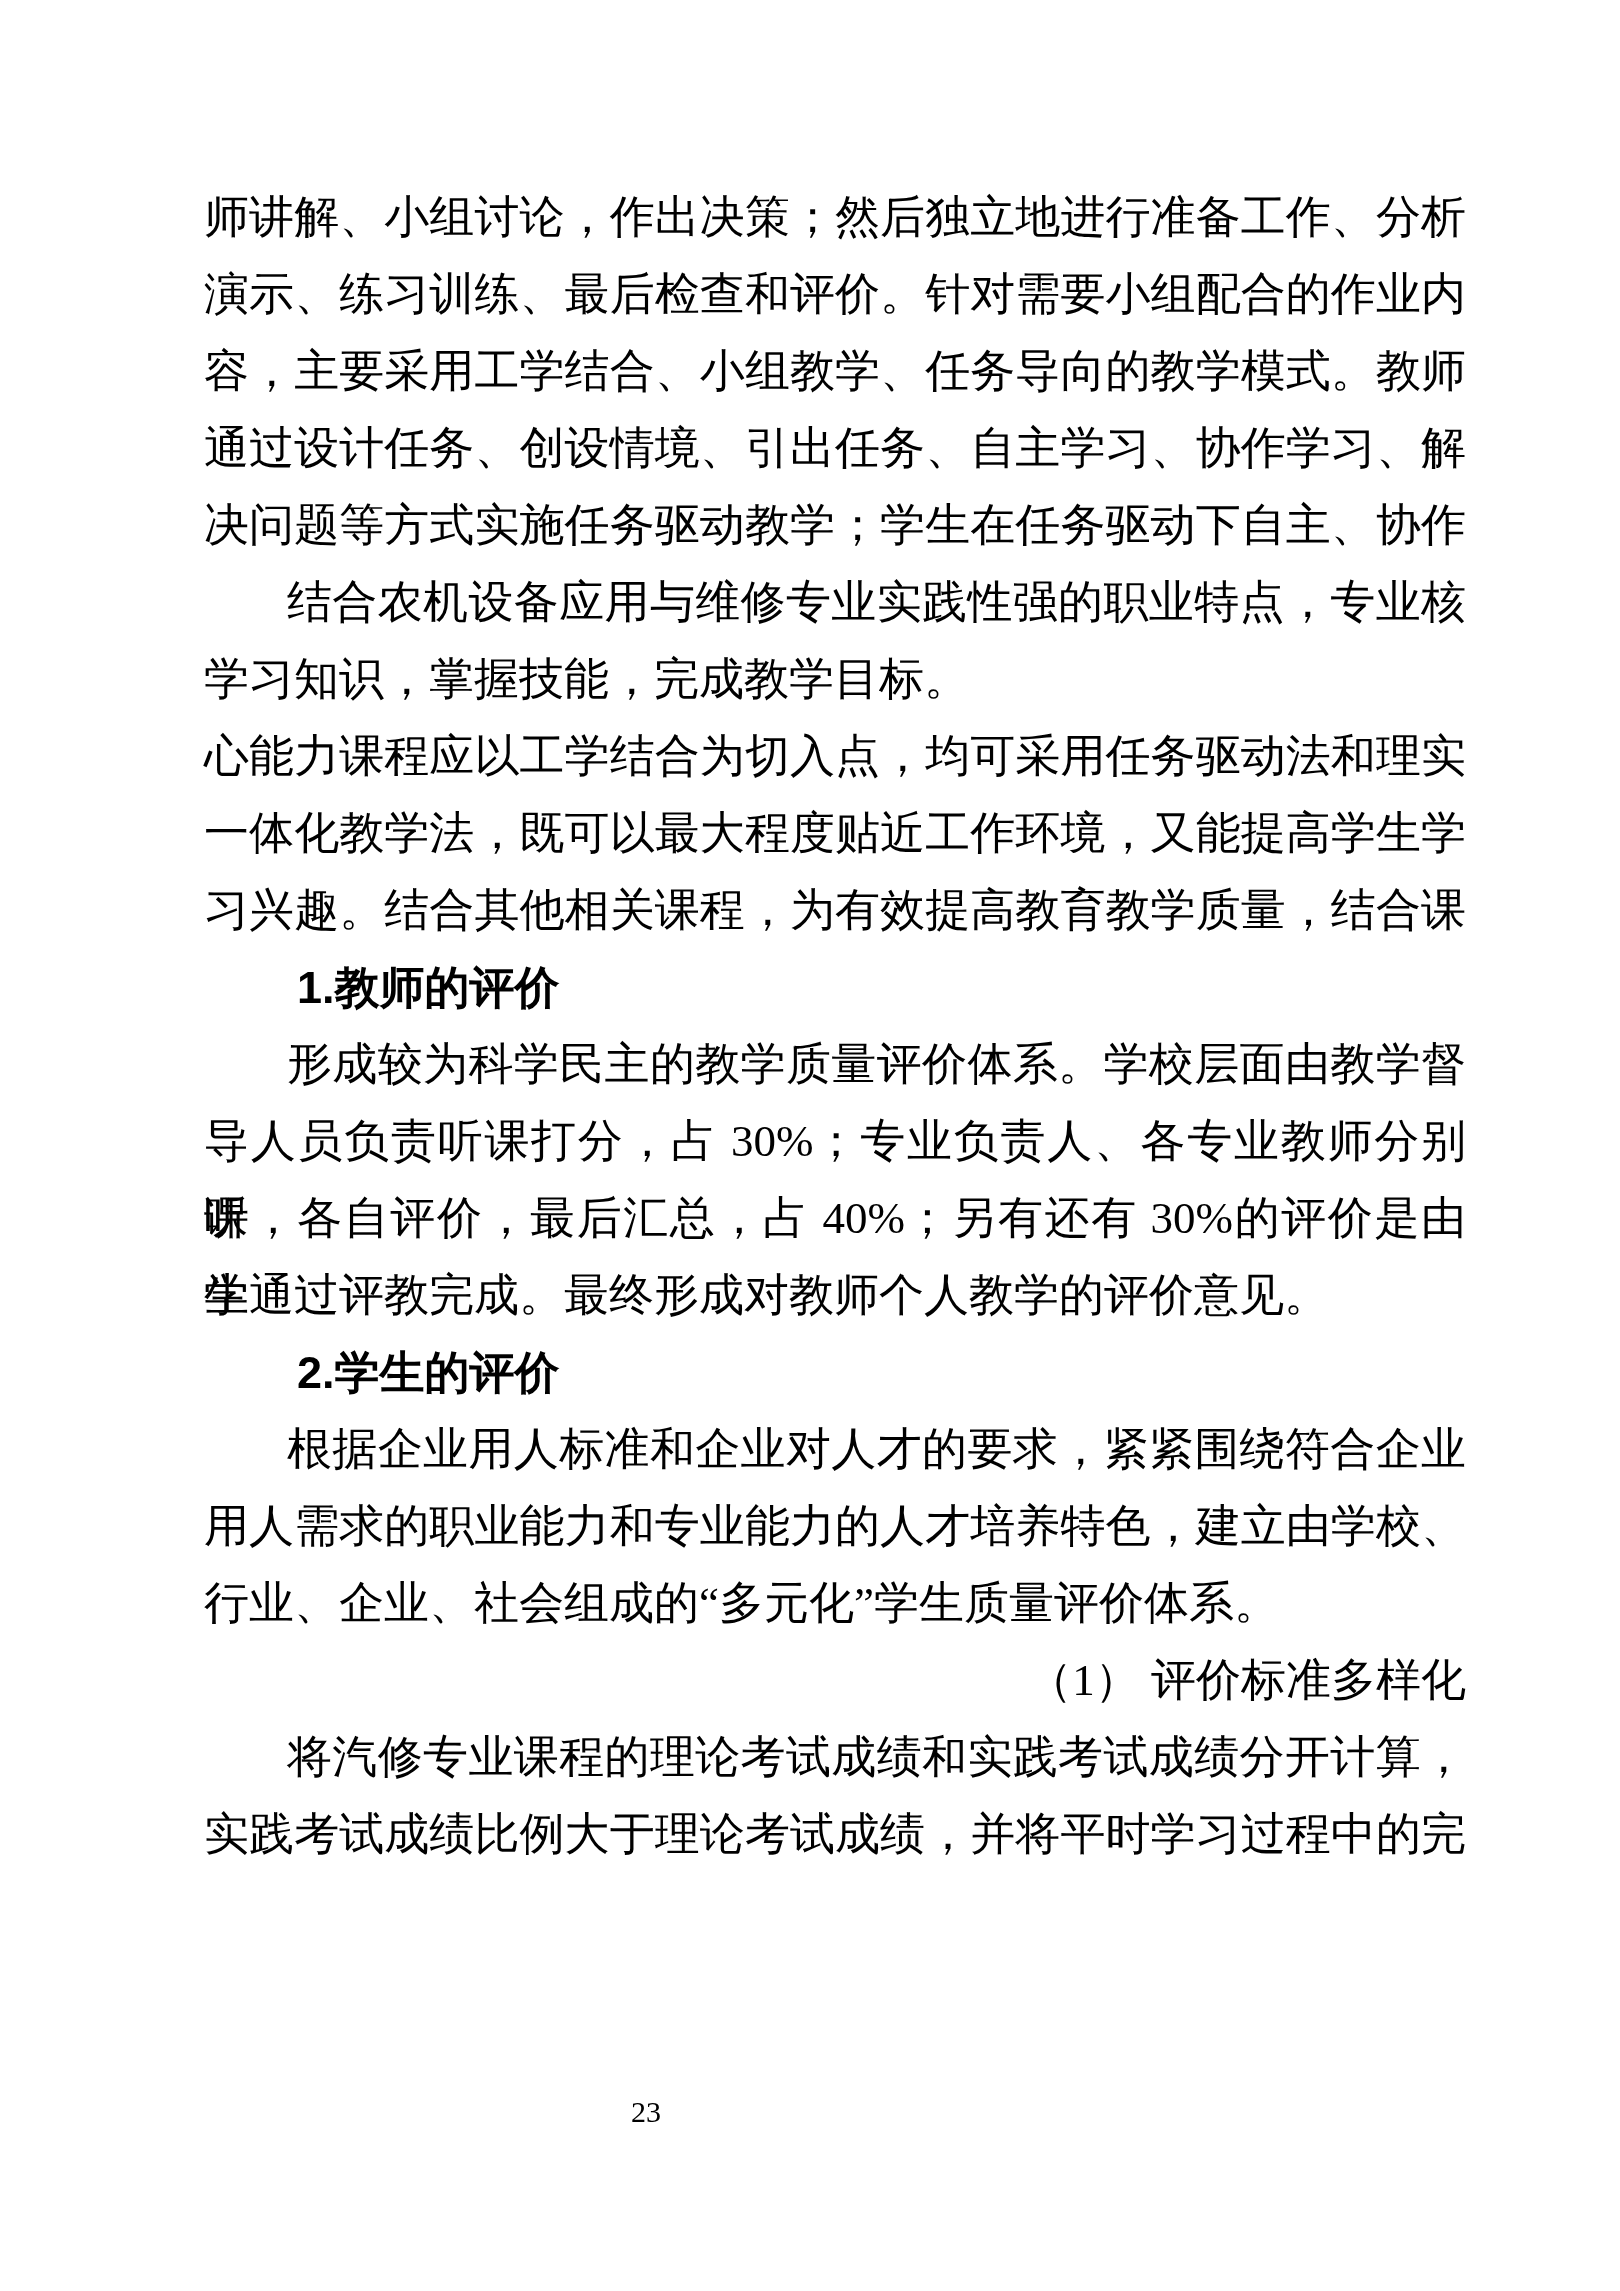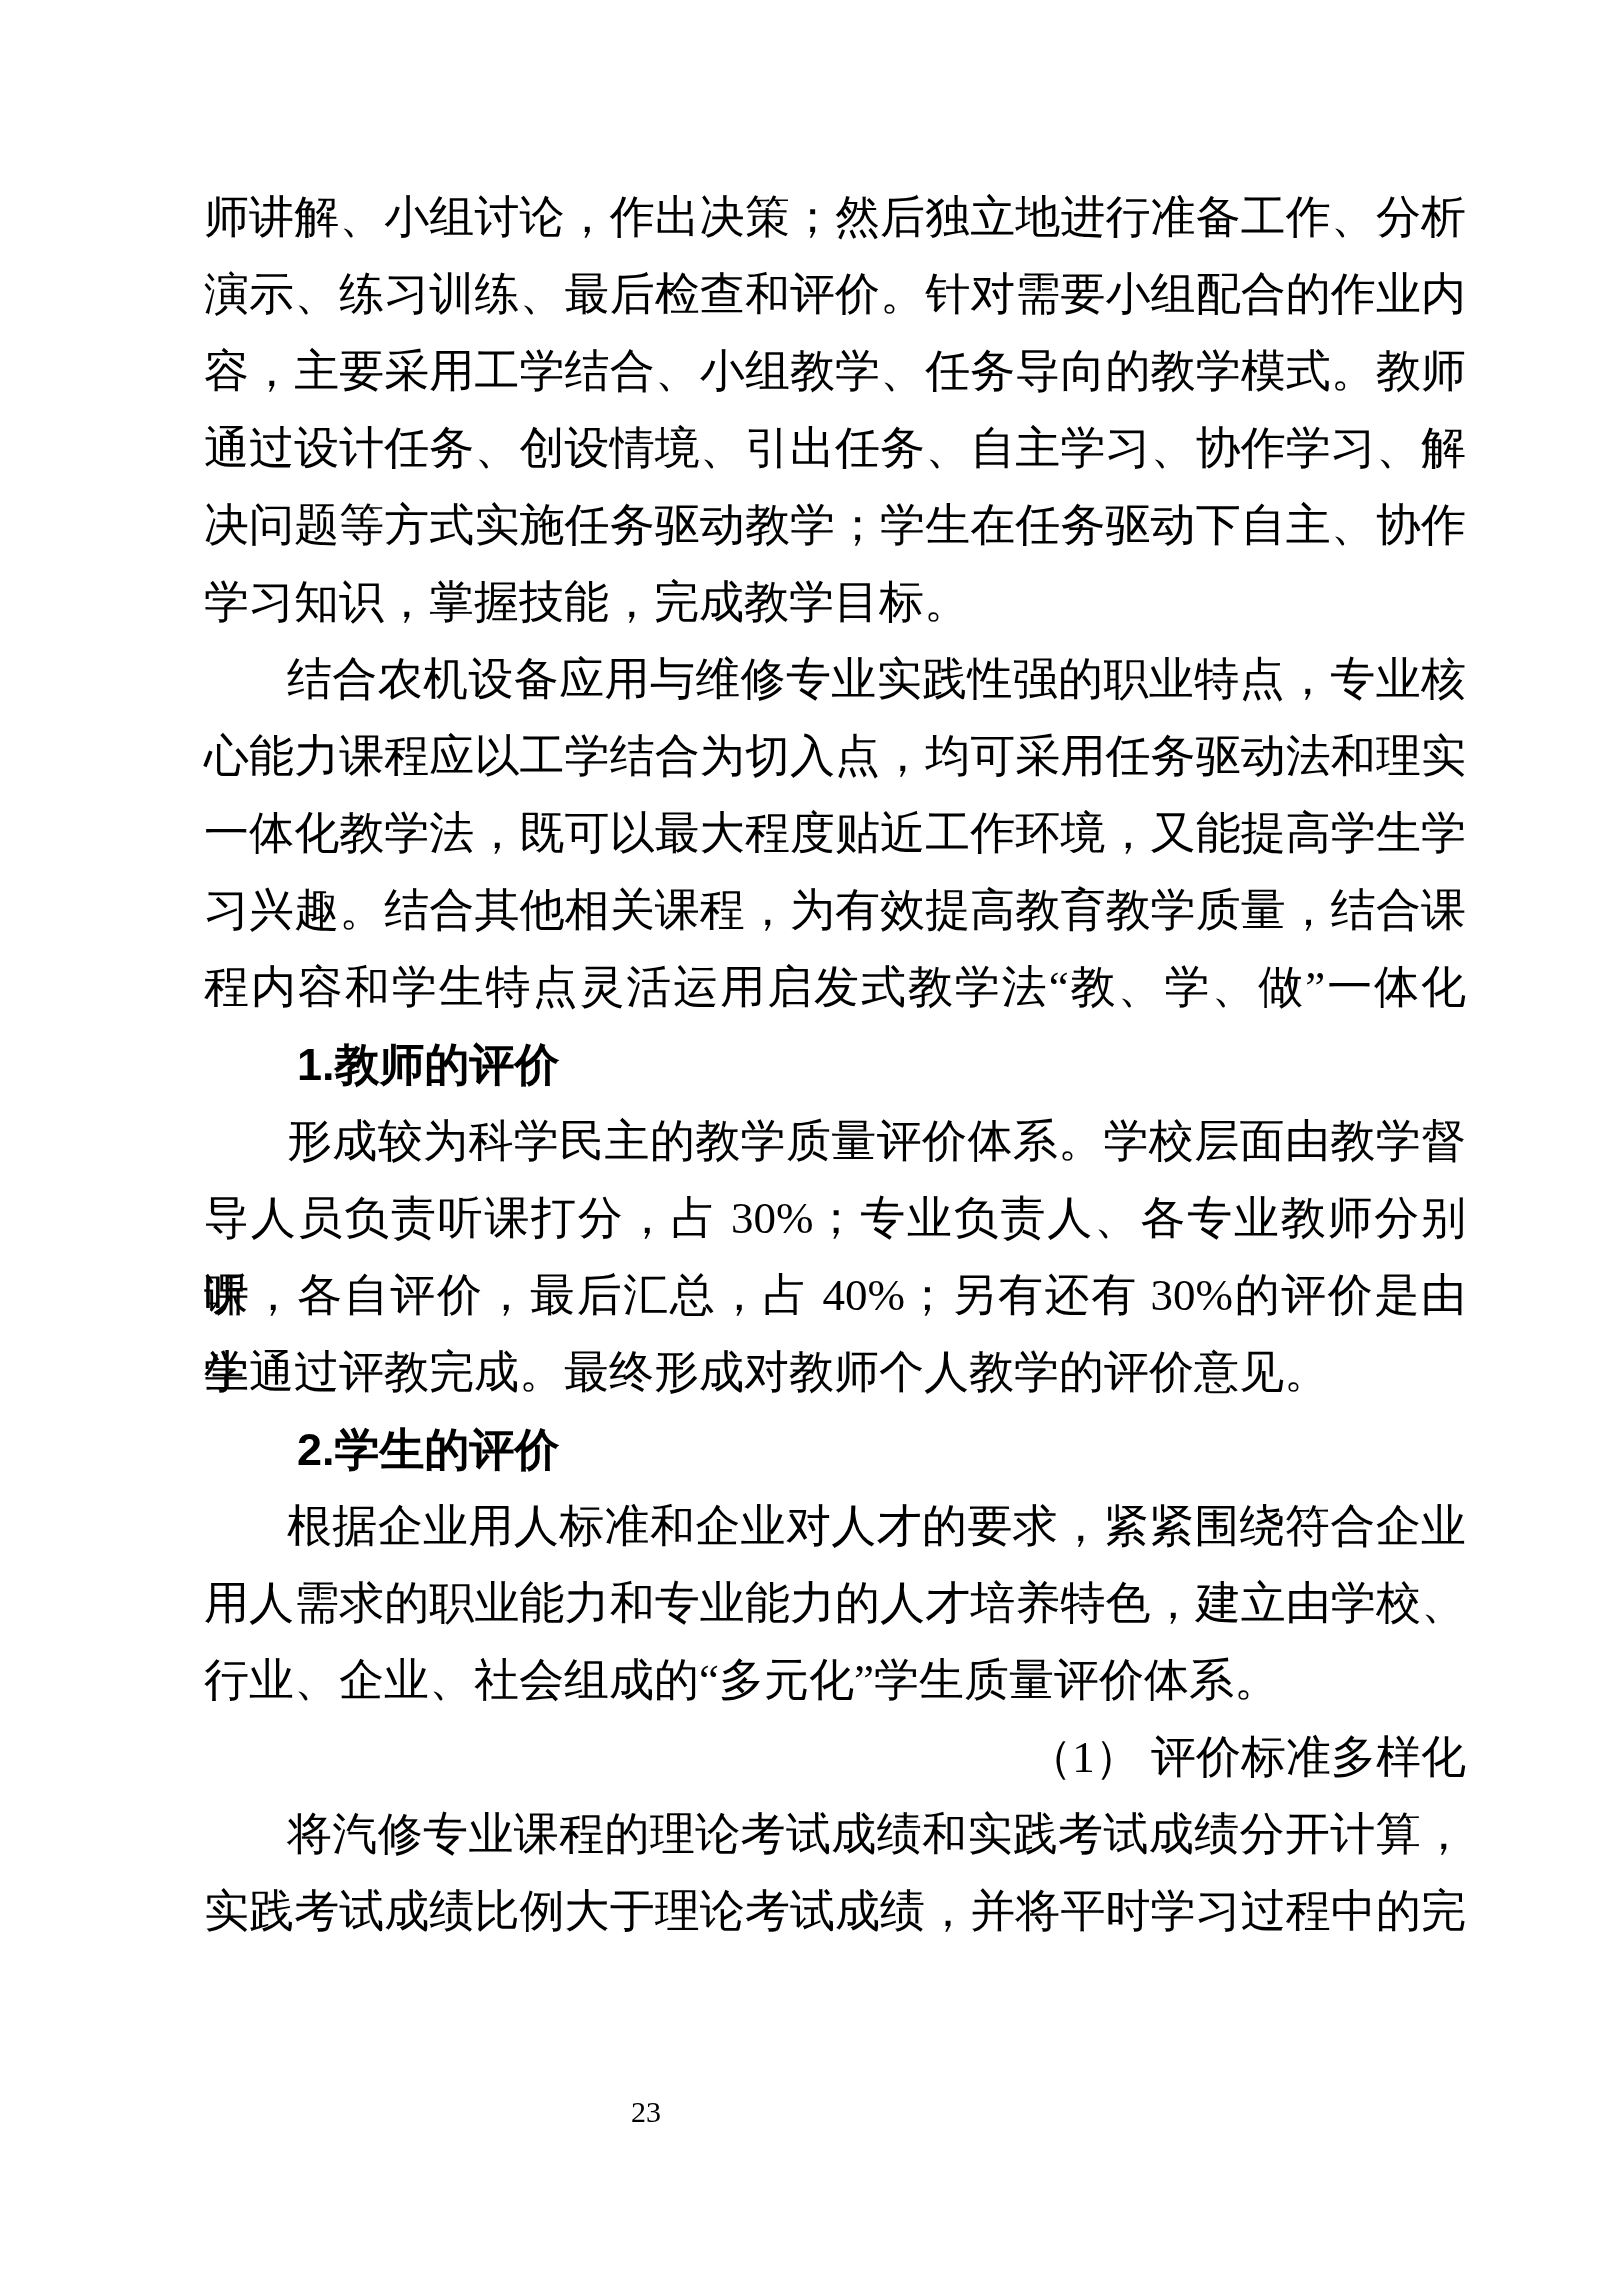--- a/index.html
+++ b/index.html
@@ -64,26 +64,25 @@
 </head>
 <body>
 
 <div class="page">
   <div class="text-column">
     <div class="ln just">师讲解、小组讨论，作出决策；然后独立地进行准备工作、分析</div>
     <div class="ln just">演示、练习训练、最后检查和评价。针对需要小组配合的作业内</div>
     <div class="ln just">容，主要采用工学结合、小组教学、任务导向的教学模式。教师</div>
     <div class="ln just">通过设计任务、创设情境、引出任务、自主学习、协作学习、解</div>
     <div class="ln just">决问题等方式实施任务驱动教学；学生在任务驱动下自主、协作</div>
+    <div class="ln just ind">结合农机设备应用与维修专业实践性强的职业特点，专业核</div>
     <div class="ln left">学习知识，掌握技能，完成教学目标。</div>
-    <div class="ln just ind">结合农机设备应用与维修专业实践性强的职业特点，专业核</div>
     <div class="ln just">心能力课程应以工学结合为切入点，均可采用任务驱动法和理实</div>
     <div class="ln just">一体化教学法，既可以最大程度贴近工作环境，又能提高学生学</div>
     <div class="ln just">习兴趣。结合其他相关课程，为有效提高教育教学质量，结合课</div>
-    <div class="ln just">程内容和学生特点灵活运用启发式教学法“教、学、做”一体化</div>
     <div class="ln hd pad95">1.教师的评价</div>
     <div class="ln just ind">形成较为科学民主的教学质量评价体系。学校层面由教学督</div>
     <div class="ln just">导人员负责听课打分，占 30%；专业负责人、各专业教师分别听</div>
     <div class="ln just">课，各自评价，最后汇总，占 40%；另有还有 30%的评价是由学</div>
     <div class="ln left">生通过评教完成。最终形成对教师个人教学的评价意见。</div>
     <div class="ln hd pad95">2.学生的评价</div>
     <div class="ln just ind">根据企业用人标准和企业对人才的要求，紧紧围绕符合企业</div>
     <div class="ln just">用人需求的职业能力和专业能力的人才培养特色，建立由学校、</div>
     <div class="ln left">行业、企业、社会组成的“多元化”学生质量评价体系。</div>
     <div class="ln left pad20">（1） 评价标准多样化</div>

